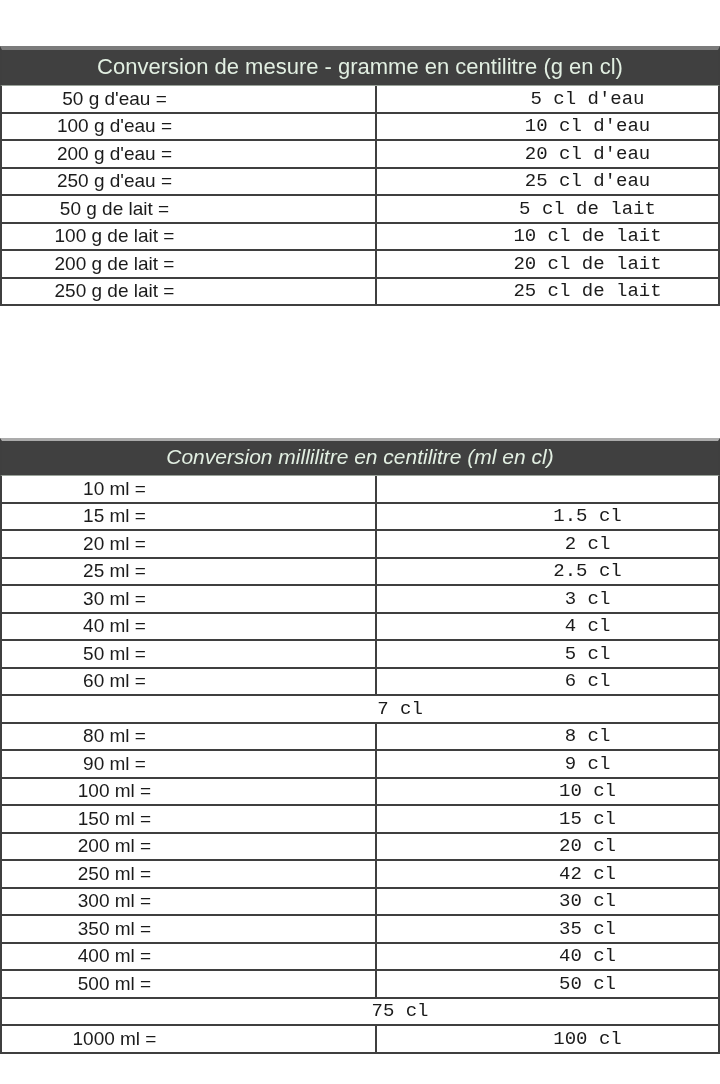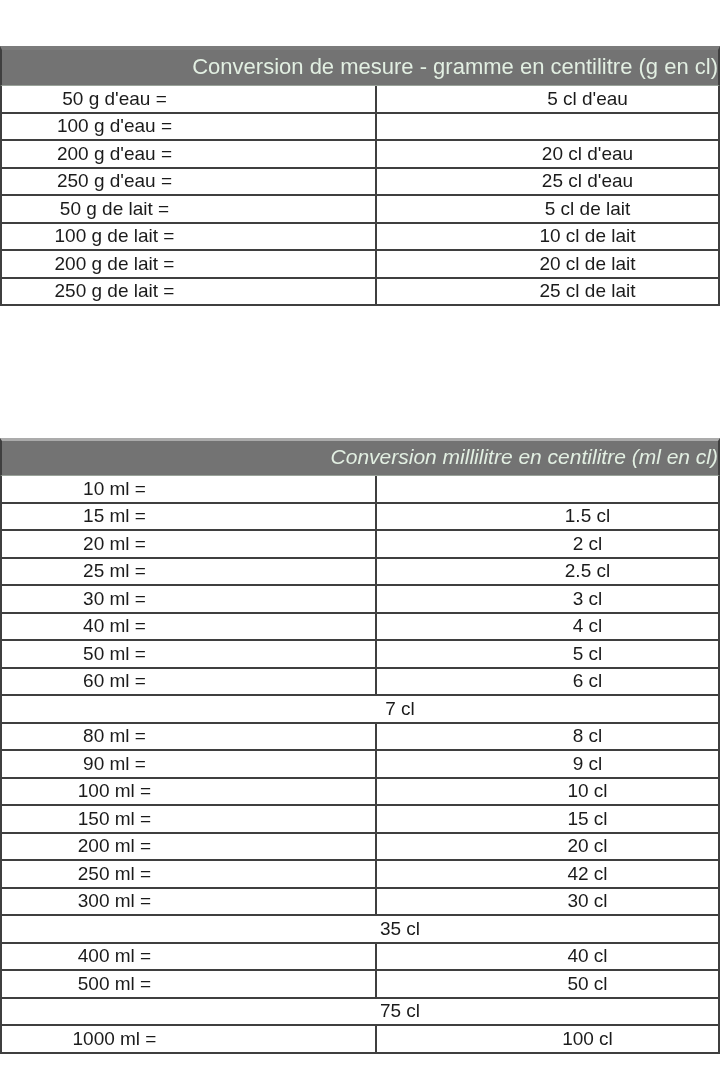--- a/index.html
+++ b/index.html
@@ -19,29 +19,29 @@
     position: absolute;
     left: 0;
     width: 720px;
   }
   #t1 { top: 46px; }
   #t2 { top: 438px; }
 
   .thead {
     box-sizing: border-box;
     width: 720px;
-    background: #737373;
+    background: #404040;
     color: #e2efe2;
     text-align: center;
     border-left: 2px solid #3f3f3f;
     border-right: 2px solid #3f3f3f;
     border-bottom: 1px solid #9aa39a;
     display: flex;
     align-items: center;
-    justify-content: flex-end;
+    justify-content: center;
   }
   #t1 .thead {
     height: 40px;
     border-top: 4px solid #7b7b7b;
     font-size: 22px;
   }
   #t2 .thead {
     height: 38px;
     border-top: 3px solid #ababab;
     font-size: 21px;
@@ -77,20 +77,21 @@
     overflow: hidden;
   }
   .cell-left {
     width: 375px;
     border-right: 2px solid #3f3f3f;
     padding-right: 148px;
   }
   .cell-right {
     flex: 1;
     padding-left: 80px;
+    font-family: Liberation Mono, monospace;
   }
 </style>
 </head>
 <body>
 
 <div class="page">
 
   <section class="tbl" id="t1">
     <header class="thead">
       <span>Conversion de mesure - gramme en centilitre (g en cl)</span>
@@ -102,20 +103,23 @@
         </div>
         <div class="cell cell-right">
           <span>5 cl d'eau</span>
         </div>
       </div>
 
       <div class="row">
         <div class="cell cell-left">
           <span>100 g d'eau =</span>
         </div>
+        <div class="cell cell-right">
+          <span>10 cl d'eau</span>
+        </div>
       </div>
 
       <div class="row">
         <div class="cell cell-left">
           <span>200 g d'eau =</span>
         </div>
         <div class="cell cell-right">
           <span>20 cl d'eau</span>
         </div>
       </div>
@@ -305,20 +309,23 @@
       <div class="row">
         <div class="cell cell-left">
           <span>300 ml =</span>
         </div>
         <div class="cell cell-right">
           <span>30 cl</span>
         </div>
       </div>
 
       <div class="row">
+        <div class="cell cell-left">
+          <span>350 ml =</span>
+        </div>
         <div class="cell cell-right">
           <span>35 cl</span>
         </div>
       </div>
 
       <div class="row">
         <div class="cell cell-left">
           <span>400 ml =</span>
         </div>
         <div class="cell cell-right">

